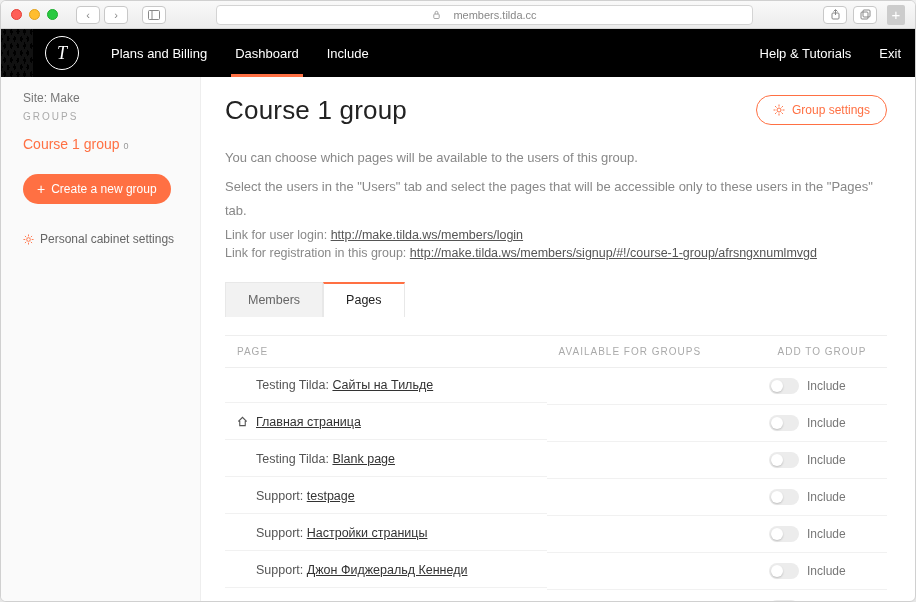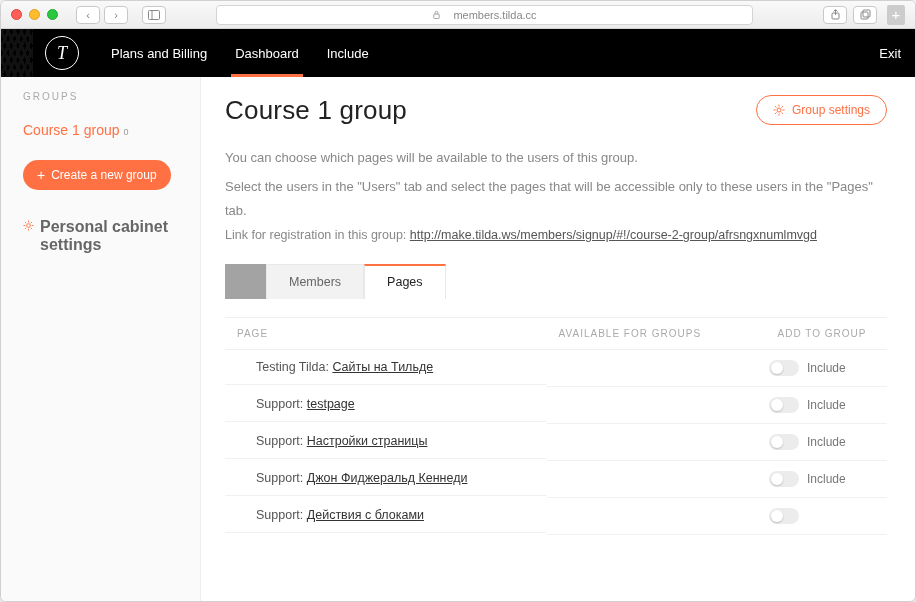--- a/index.html
+++ b/index.html
@@ -29,38 +29,38 @@
      background-blend-mode: lighten; opacity: 0.5; }
   .logo { width: 34px; height: 34px; border: 1.5px solid #fff; border-radius: 50%; margin: 7px 18px 7px 44px; display: flex; align-items: center; justify-content: center; font-family: Georgia, serif; font-size: 18px; font-style: italic; }
   .topnav-item { padding: 0 14px; display: flex; align-items: center; cursor: pointer; position: relative; }
   .topnav-item.active::after { content: ""; position: absolute; bottom: 0; left: 10px; right: 10px; height: 3px; background: #ff7043; }
   .topnav-spacer { flex: 1; }
   
   .main { flex: 1; display: flex; overflow: hidden; }
   .leftcol { width: 200px; background: #fafafa; border-right: 1px solid #eee; padding: 14px 16px 0 22px; font-size: 13px; color: #555; }
   .leftcol .site-label { font-size: 12px; color: #777; margin-bottom: 6px; }
   .leftcol .all-users { font-size: 17px; color: #222; font-weight: 400; margin-bottom: 26px; }
-  .leftcol .groups-label { font-size: 10px; letter-spacing: 2px; color: #aaa; margin-bottom: 20px; }
+  .leftcol .groups-label { font-size: 10px; letter-spacing: 2px; color: #aaa; margin-bottom: 14px; }
   .group-link { color: #ff7043; font-size: 14px; margin-bottom: 22px; display: flex; align-items: baseline; gap: 4px; }
   .group-link sup { font-size: 9px; color: #999; }
   .create-btn { background: #ff7043; color: #fff; border: none; border-radius: 18px; padding: 8px 14px; font-size: 12px; display: flex; align-items: center; gap: 6px; cursor: pointer; margin-bottom: 28px; }
   .create-btn .plus { font-size: 14px; line-height: 1; }
-  .cabinet { font-size: 16px; color: #666; display: flex; gap: 6px; align-items: flex-start; font-weight: bold; }
+  .cabinet { font-size: 12px; color: #666; display: flex; gap: 6px; align-items: flex-start; }
   .cabinet svg { width: 11px; height: 11px; flex-shrink: 0; margin-top: 2px; }
   
   .content { flex: 1; padding: 18px 28px 0 24px; overflow-y: auto; position: relative; }
   .page-head { display: flex; justify-content: space-between; align-items: flex-start; margin-bottom: 20px; }
   .page-title { font-size: 26px; font-weight: 300; color: #222; letter-spacing: 0.2px; }
   .settings-btn { border: 1px solid #ff7043; color: #ff7043; background: #fff; border-radius: 18px; padding: 7px 16px; font-size: 12px; display: flex; align-items: center; gap: 7px; cursor: pointer; }
   .settings-btn svg { width: 12px; height: 12px; }
   .desc { font-size: 13px; color: #888; line-height: 1.9; margin-bottom: 4px; }
   .link-row { font-size: 12.5px; color: #888; margin-bottom: 4px; }
   .link-row a { color: #555; }
   .tabs-callout { display: flex; align-items: flex-start; margin-top: 22px; margin-bottom: 18px; position: relative; }
-  .tabs { display: flex; background: #a3a3a3; padding-left: 41px; }
+  .tabs { display: flex; background: #a3a3a3; }
   .tab { padding: 10px 22px; font-size: 12.5px; border: 1px solid #e8e8e8; border-bottom: none; cursor: pointer; }
   .tab.inactive { background: #f2f2f2; color: #666; }
   .tab.active { background: #fff; color: #222; border-top: 2px solid #ff7043; padding-top: 9px; border-left-color: #e8e8e8; }
   .callout { margin-left: auto; text-align: right; font-size: 12.5px; color: #ff7043; line-height: 1.4; position: relative; width: 220px; }
   .arrow-svg { position: absolute; right: 28px; top: 34px; width: 50px; height: 60px; pointer-events: none; }
   
   .tbl { width: 100%; border-collapse: collapse; }
   .tbl th { text-align: left; font-size: 10px; letter-spacing: 1px; color: #aaa; font-weight: 500; padding: 10px 12px; border-top: 1px solid #eee; border-bottom: 1px solid #eee; }
   .tbl th:last-child { text-align: center; width: 130px; }
   .tbl td { padding: 10px 12px; border-bottom: 1px solid #f1f1f1; font-size: 12.5px; color: #555; vertical-align: middle; }
@@ -123,27 +123,34 @@
         <span>Plans and Billing</span>
       </div>
     <div class="topnav-item active">
         <span>Dashboard</span>
       </div>
     <div class="topnav-item">
         <span>Include</span>
       </div>
     <div class="topnav-spacer"></div>
     <div class="topnav-item">
+        <span>Help &amp; Tutorials</span>
+      </div>
+    <div class="topnav-item">
         <span>Exit</span>
       </div>
   </div>
 
   <div class="main">
 
     <div class="leftcol">
+      <div class="site-label">
+        <span>Site:</span>
+        <span>Make</span>
+      </div>
       <div class="groups-label">GROUPS</div>
       <div class="group-link">
         <span>Course 1 group</span>
         <sup>0</sup>
       </div>
       <button class="create-btn">
         <span class="plus">+</span>
         <span>Create a new group</span>
       </button>
       <div class="cabinet">
@@ -181,22 +188,26 @@
                 <line x1="3.5" y1="8.5" x2="2.1" y2="9.9"></line>
               </g>
             </svg>
           <span>Group settings</span>
         </button>
       </div>
 
       <p class="desc">You can choose which pages will be available to the users of this group.</p>
       <p class="desc">Select the users in the "Users" tab and select the pages that will be accessible only to these users in the "Pages" tab.</p>
       <p class="link-row">
+        <span>Link for user login:</span>
+        <a href="#">http://make.tilda.ws/members/login</a>
+      </p>
+      <p class="link-row">
         <span>Link for registration in this group:</span>
-        <a href="#">http://make.tilda.ws/members/signup/#!/course-2-group/afrsngxnumlmvgd</a>
+        <a href="#">http://make.tilda.ws/members/signup/#!/course-1-group/afrsngxnumlmvgd</a>
       </p>
 
       <div class="tabs-callout">
         <div class="tabs">
           <div class="tab inactive">Members</div>
           <div class="tab active">Pages</div>
         </div>
       </div>
 
       <table class="tbl">
@@ -216,20 +227,48 @@
               <td></td>
               <td>
                 <div class="toggle-cell">
                   <div class="toggle"></div>
                   <span>Include</span>
                 </div>
               </td>
             </tr>
             <tr>
               <td class="page-cell">
+                <svg viewBox="0 0 12 12" class="home-icon">
+                  <path d="M1.5 6 L6 1.5 L10.5 6 M3 5.5 V10.5 H9 V5.5" fill="none" stroke="#555" stroke-width="1.2"></path>
+                </svg>
+                <span><a href="#">Главная страница</a></span>
+              </td>
+              <td></td>
+              <td>
+                <div class="toggle-cell">
+                  <div class="toggle"></div>
+                  <span>Include</span>
+                </div>
+              </td>
+            </tr>
+            <tr>
+              <td class="page-cell">
+                <span style="width: 11px; display: inline-block;"></span>
+                <span><span>Testing Tilda: </span><a href="#">Blank page</a></span>
+              </td>
+              <td></td>
+              <td>
+                <div class="toggle-cell">
+                  <div class="toggle"></div>
+                  <span>Include</span>
+                </div>
+              </td>
+            </tr>
+            <tr>
+              <td class="page-cell">
                 <span style="width: 11px; display: inline-block;"></span>
                 <span><span>Support: </span><a href="#">testpage</a></span>
               </td>
               <td></td>
               <td>
                 <div class="toggle-cell">
                   <div class="toggle"></div>
                   <span>Include</span>
                 </div>
               </td>

